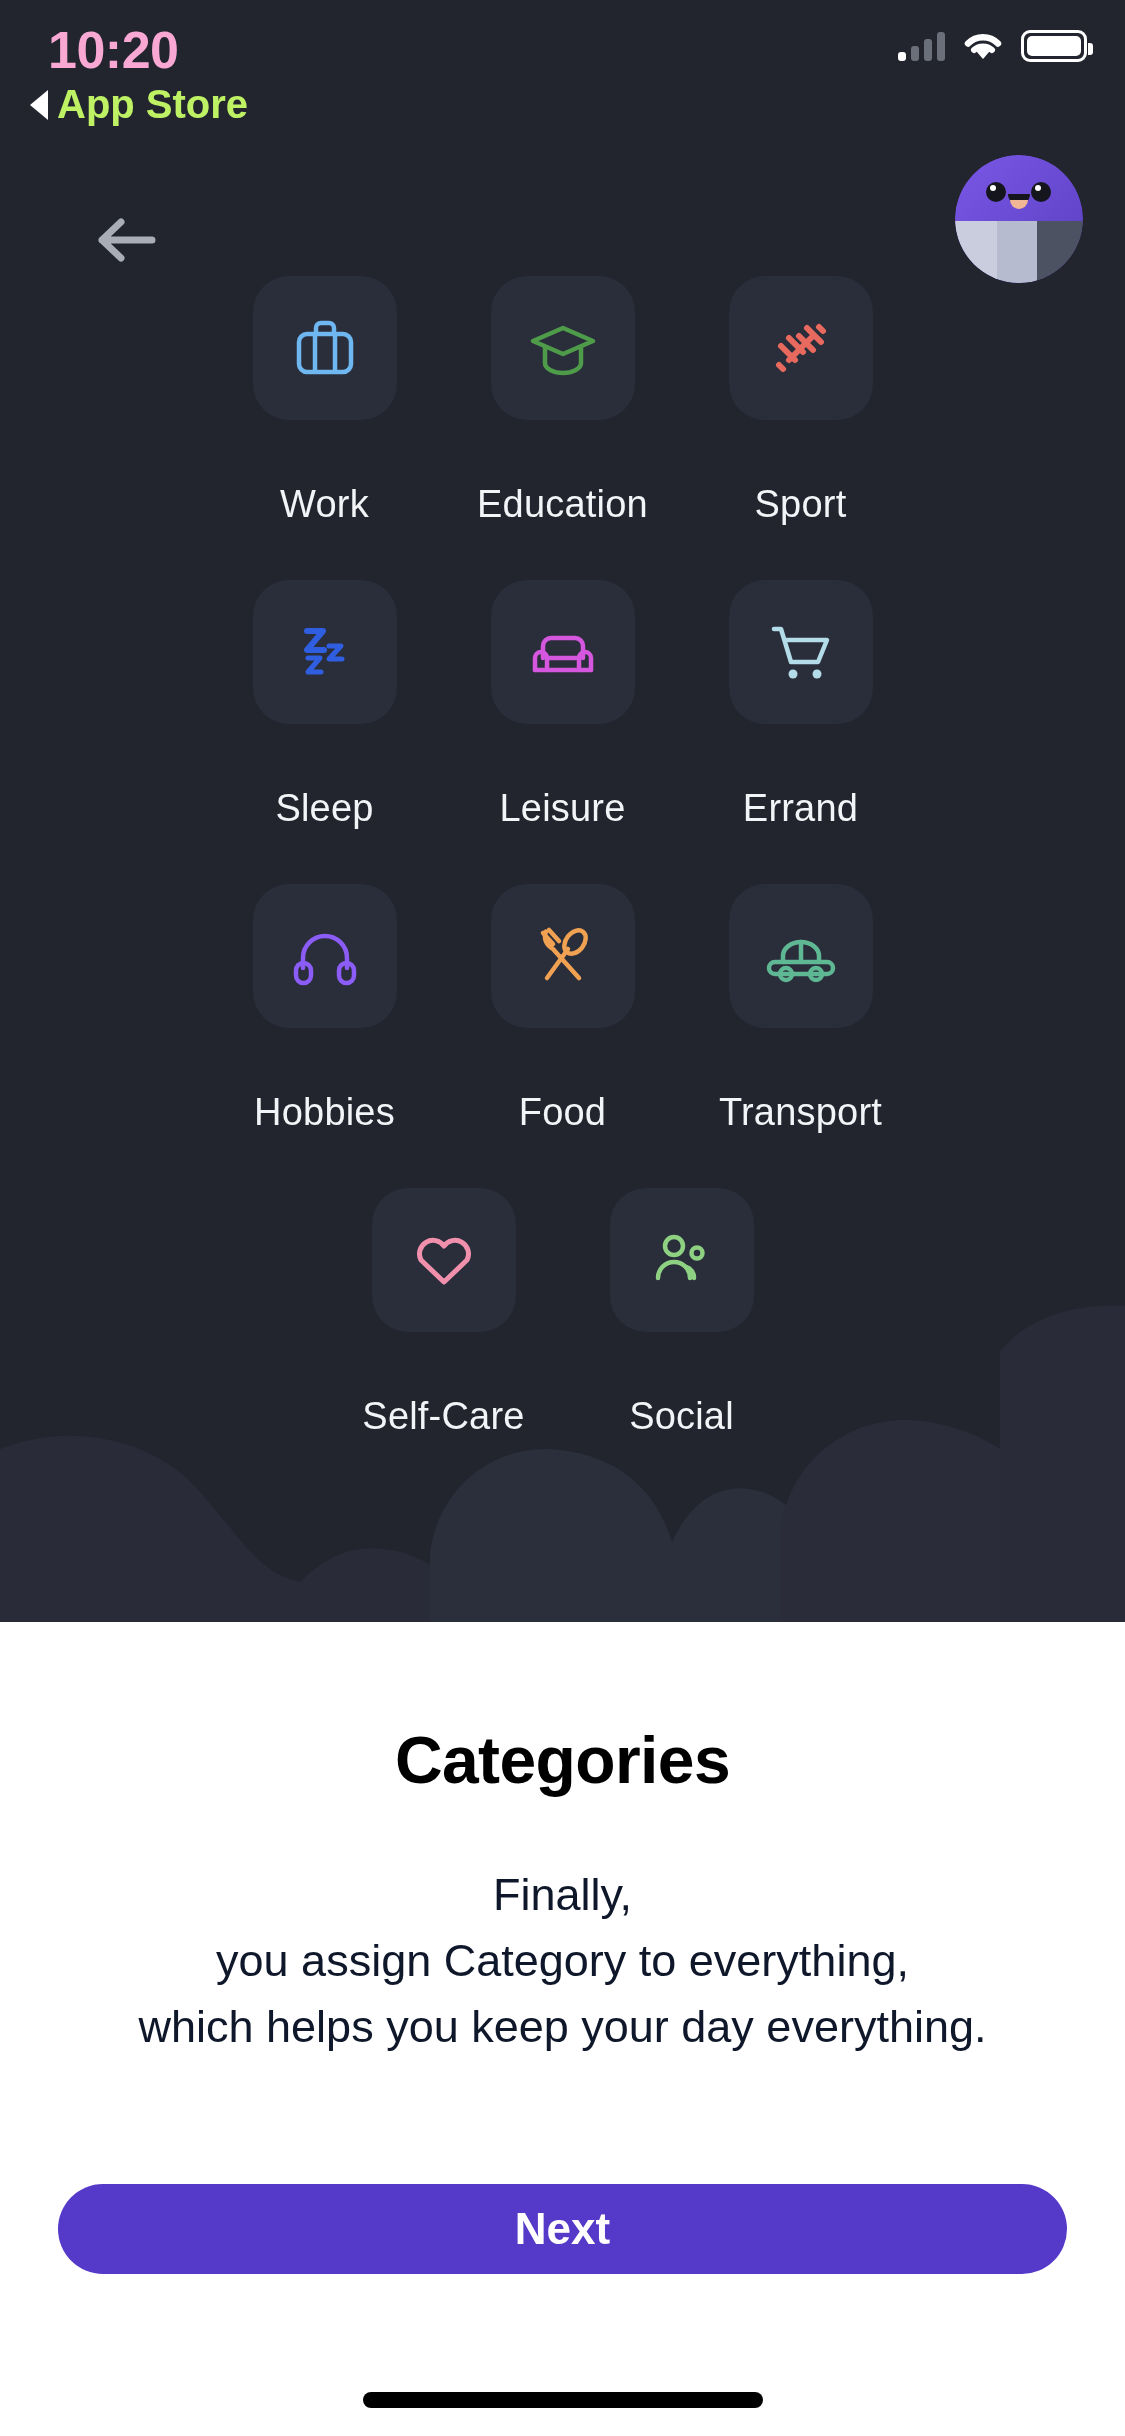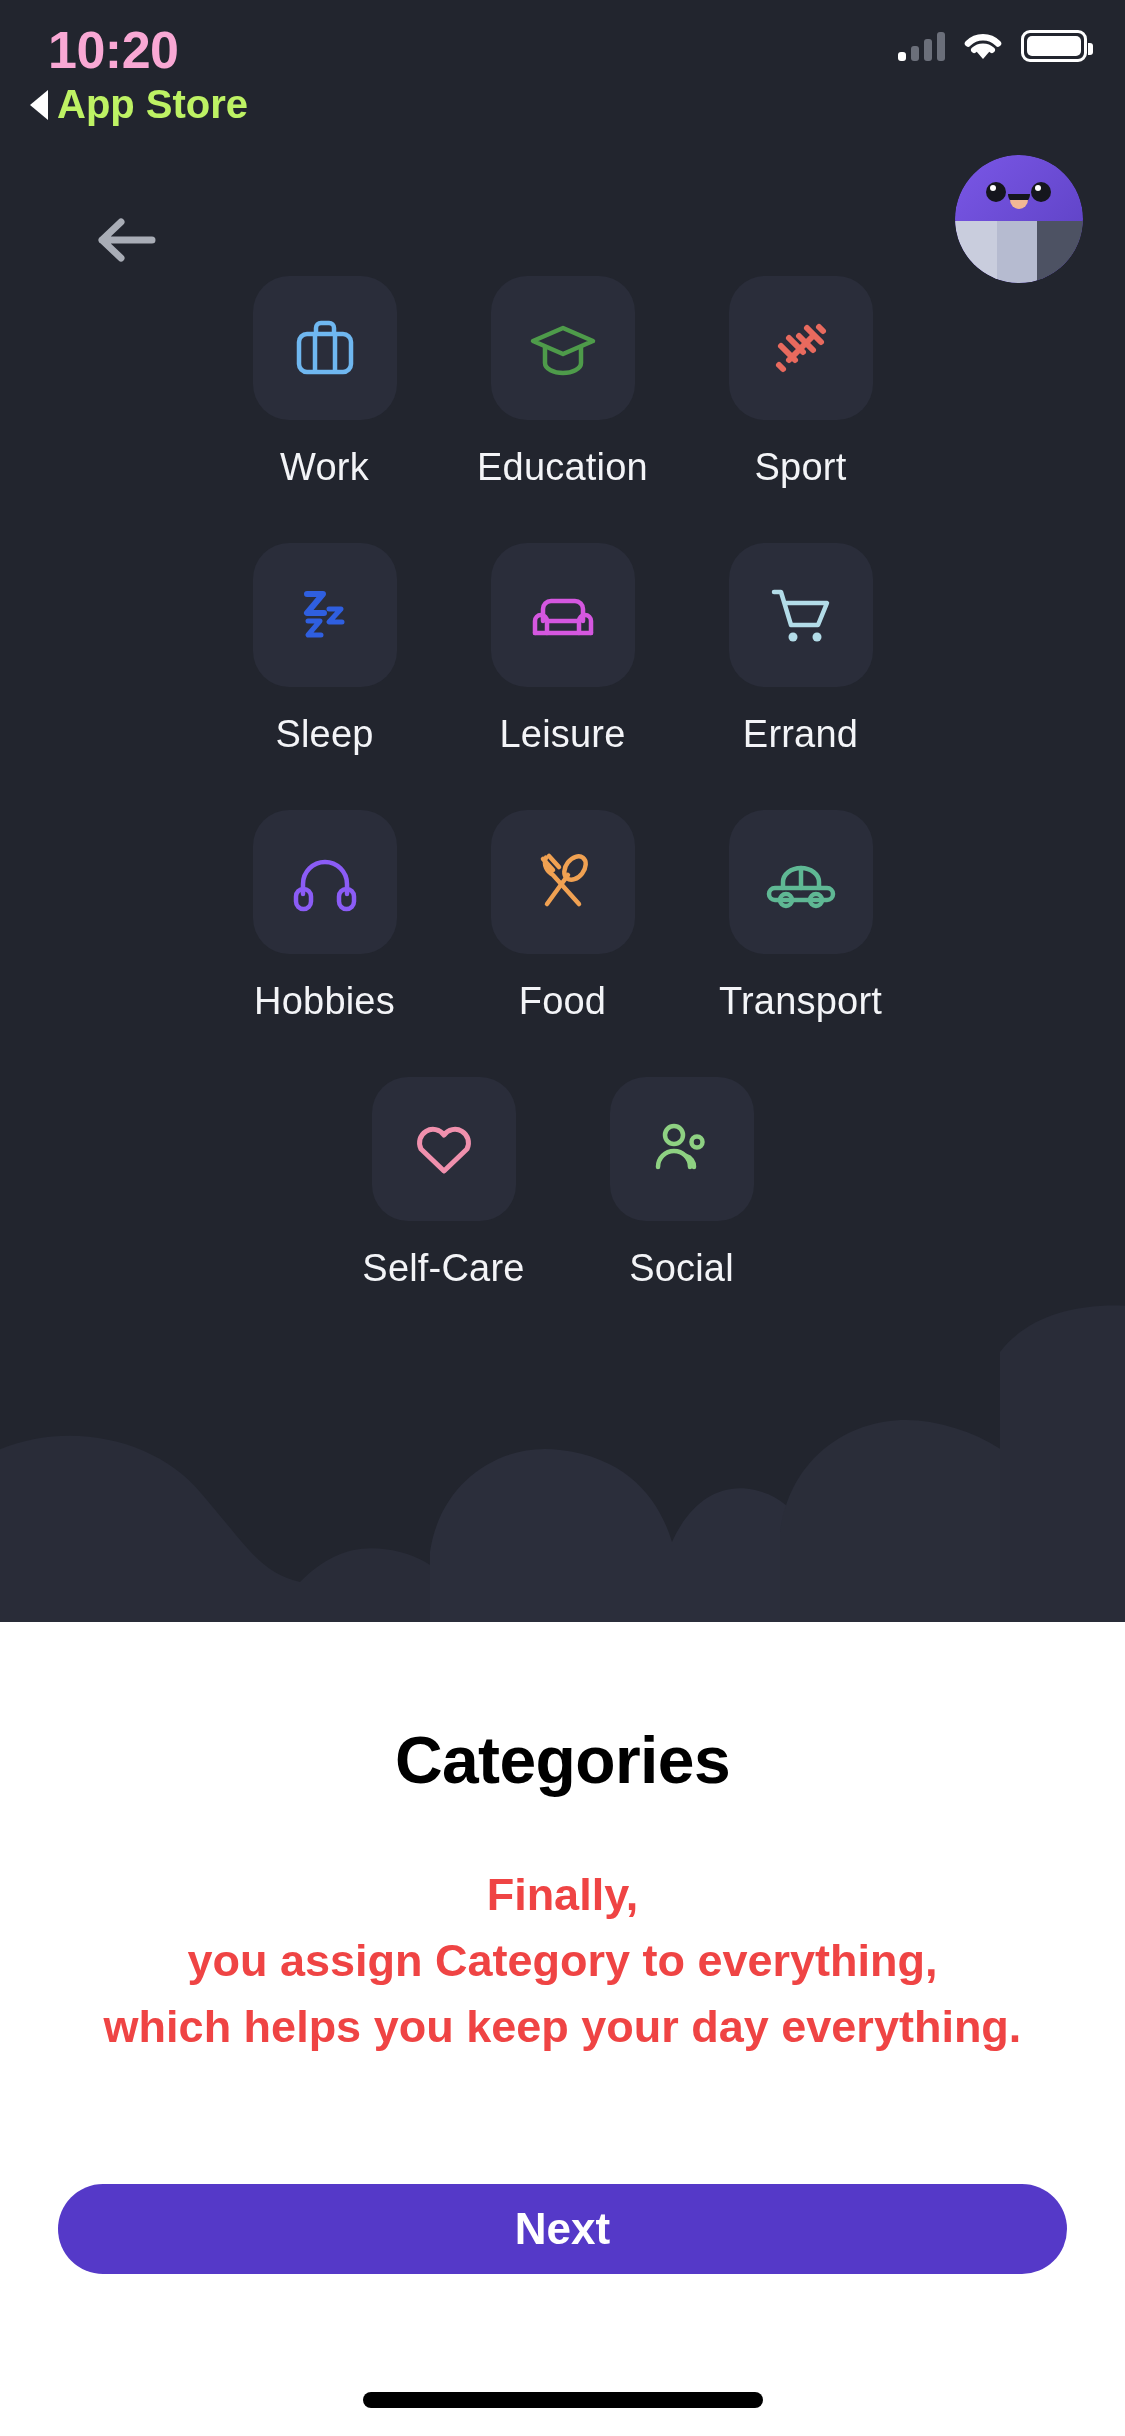--- a/index.html
+++ b/index.html
@@ -83,21 +83,21 @@
     overflow:hidden; z-index:20;
   }
 
   
   .grid { position:absolute; left:0; top:276px; width:1125px; z-index:10; }
   .grid-row {
     display:flex; justify-content:center;
     gap:0;
     margin-bottom:54px;
   }
-  .cat { width:238px; display:flex; flex-direction:column; align-items:center; }
+  .cat { width:238px; display:flex; flex-direction:column; align-items:center;gap:37px; }
   .cat-tile {
     width:144px; height:144px; border-radius:36px;
     background:#2a2d3a;
     display:flex; align-items:center; justify-content:center;
   }
   .cat-label {
     margin-top:26px;
     font-size:38px; color:#f3f4f7; font-weight:400;
     letter-spacing:0.2px; white-space:nowrap;
   }
@@ -108,21 +108,21 @@
     width:1125px; height:814px; background:#ffffff;padding-left:47px;
   }
   .sheet-title {
     position:absolute; left:0; top:100px; width:100%;
     text-align:center; font-size:66px; font-weight:700;
     color:#000000; letter-spacing:-0.6px;
   }
   .sheet-desc {
     position:absolute; left:0; top:240px; width:100%;
     text-align:center; font-size:45px; line-height:66px;
-    color:#ef4444; font-weight:700;
+    color:#0f172a; font-weight:400;
   }
   .next-button {
     position:absolute; left:58px; top:562px;
     width:1009px; height:90px; border-radius:64px;
     background:#5539c8; border:none; cursor:pointer;
     color:#ffffff; font-size:44px; font-weight:700;
     font-family:"Liberation Sans", sans-serif;
     display:flex; align-items:center; justify-content:center;
   }
   .home-indicator {

